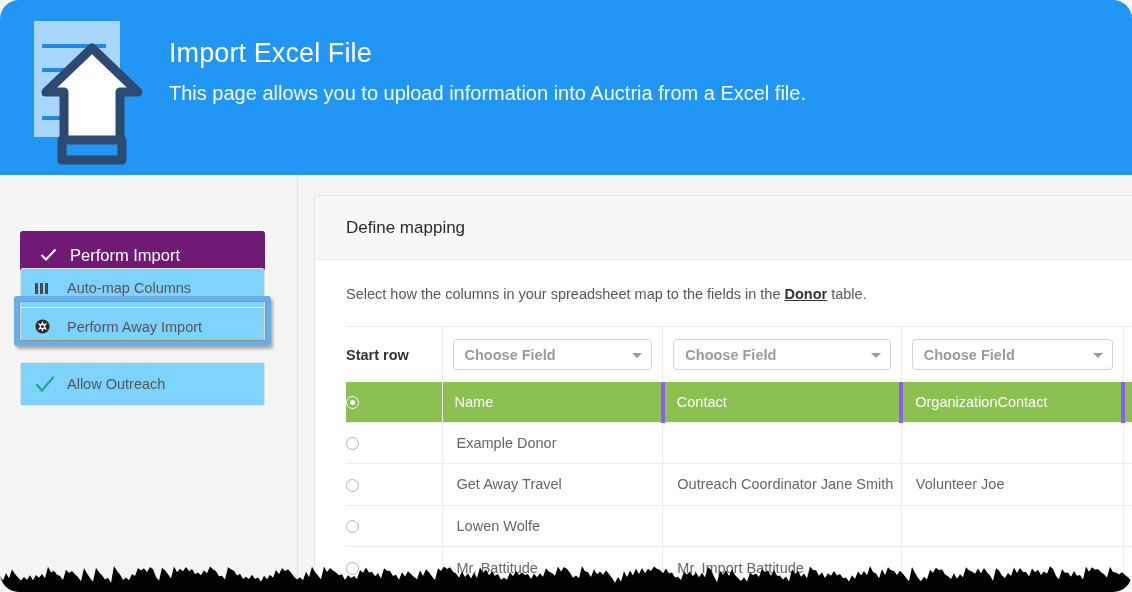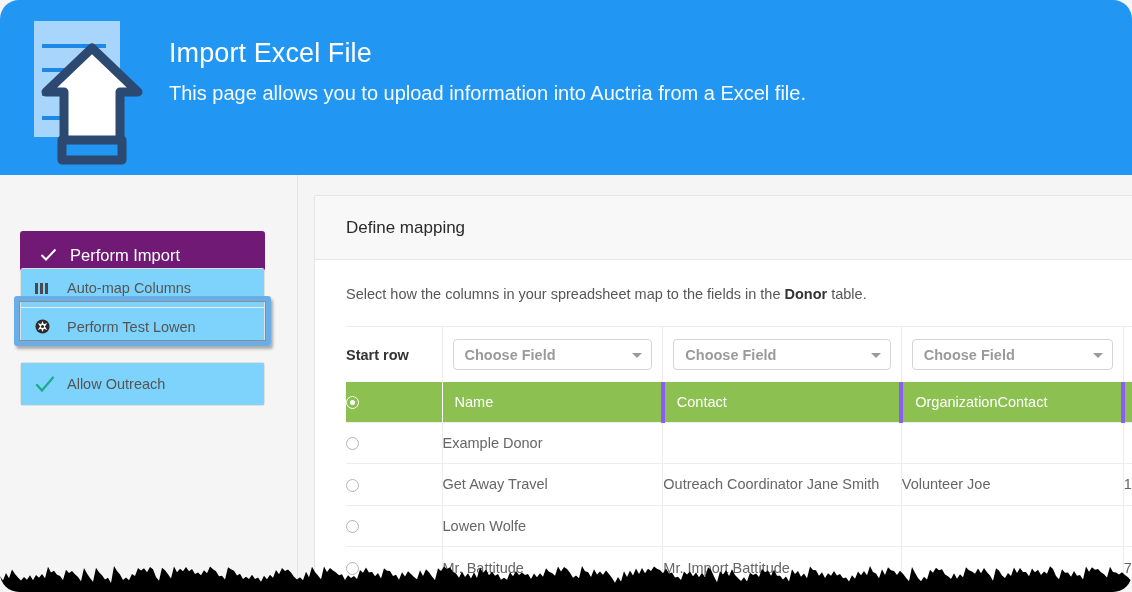--- a/index.html
+++ b/index.html
@@ -145,21 +145,21 @@
     font-size: 17px;
     font-weight: 400;
     color: #2b2b2b;
   }
   .panel-body { padding: 26px 0 0 0; }
   .intro {
     margin: 0 0 24px 31px;
     font-size: 14.5px;
     color: #575757;
   }
-  .intro b { color: #333; font-weight: bold; }
+  .intro b { color: #333; font-weight: bold; text-decoration: underline; }
 
   
   table.map {
     border-collapse: collapse;
     table-layout: fixed;
     width: 1000px;
     margin-left: 31px;
     font-size: 14.5px;
   }
   table.map th, table.map td {
@@ -213,21 +213,21 @@
     height: 40px;
     padding: 0 12px;
     border-top: none;
     border-right: 4px solid #8b5cf6;
     font-weight: 400;
   }
   tr.green-row th.startcol { border-right: 1px solid #ffffff; }
 
   tr.data-row td {
     height: 41.5px;
-    padding: 0 0;
+    padding: 0 14px;
     color: #666666;
     background: #fff;
     white-space: nowrap;
     overflow: hidden;
   }
   td.startcol { width: 87px; text-align: center; padding: 0 !important; }
 
   .radio {
     display: inline-block;
     width: 13px; height: 13px;
@@ -300,21 +300,21 @@
         <span>Auto-map Columns</span>
       </div>
       <div class="side-item">
         <span class="ico">
           <svg width="15" height="15" viewBox="0 0 16 16">
             <circle cx="8" cy="8" r="7.5" fill="#2b2b2b"></circle>
             <path d="M8 2.2 L9.4 5.6 L13 4.3 L10.6 8 L13 11.7 L9.4 10.4 L8 13.8 L6.6 10.4 L3 11.7 L5.4 8 L3 4.3 L6.6 5.6 Z" fill="#ffffff"></path>
             <circle cx="8" cy="8" r="1.7" fill="#2b2b2b"></circle>
           </svg>
         </span>
-        <span>Perform Test Lowen</span>
+        <span>Perform Away Import</span>
       </div>
     </div>
 
     <div class="side-group g2">
       <div class="side-item tall">
         <span class="ico">
           <svg width="20" height="17" viewBox="0 0 20 17">
             <path d="M2 9 L7 14.5 L18 1.5" fill="none" stroke="#1aab8a" stroke-width="2.2" stroke-linecap="round"></path>
           </svg>
         </span>

